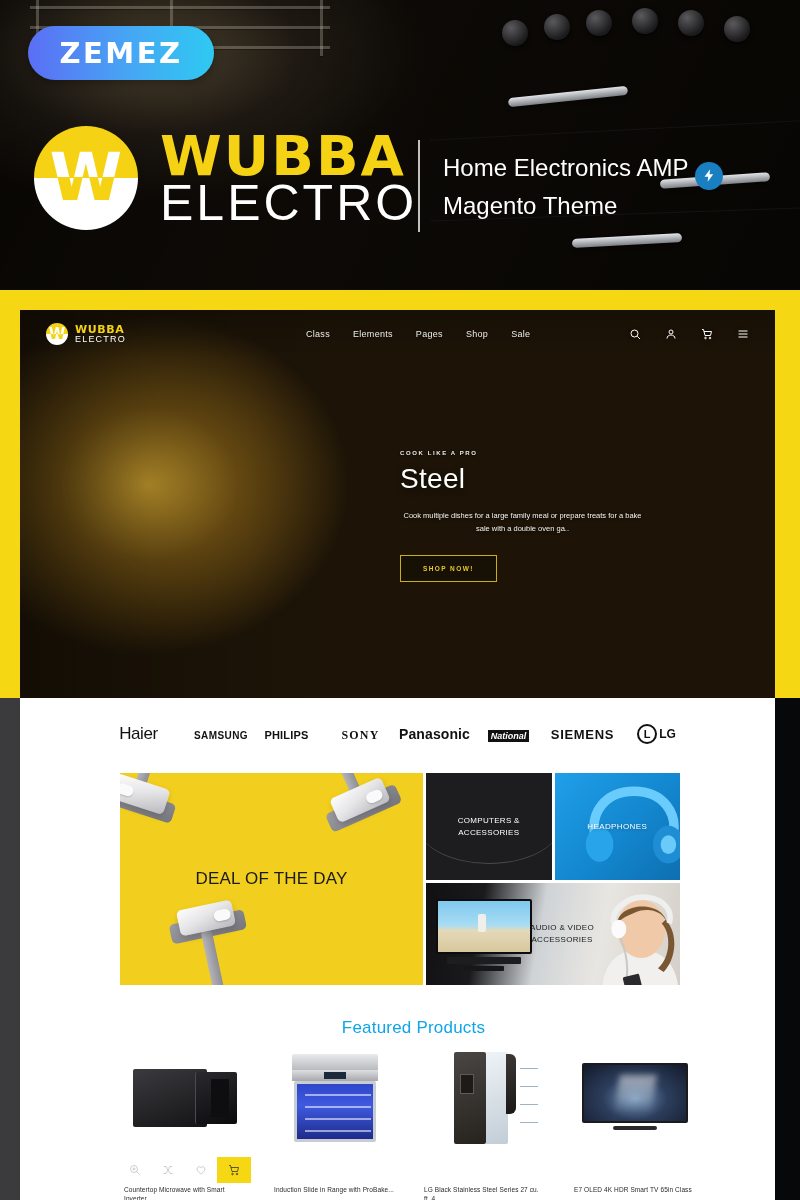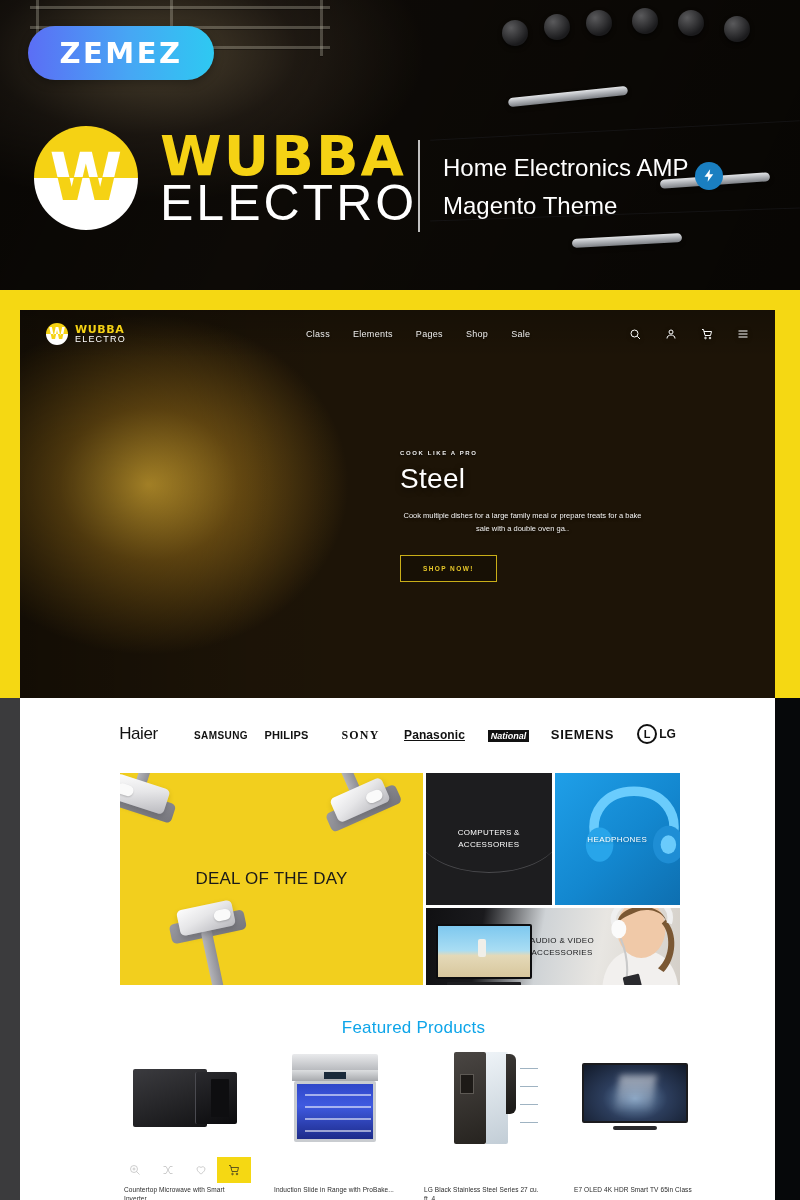--- a/index.html
+++ b/index.html
@@ -182,21 +182,21 @@
     background:#fff;
   }
   .brands .b {
     width:74px; text-align:center; color:#111;
     font-family:"Liberation Sans", sans-serif;
   }
   .b-haier { font-size:17px; font-weight:400; letter-spacing:-.4px; }
   .b-samsung { font-size:10px; font-weight:700; letter-spacing:.4px;margin-left:17px; }
   .b-philips { font-size:11px; font-weight:700; letter-spacing:.2px; }
   .b-sony { font-size:12px; font-weight:700; letter-spacing:1.2px; font-family:"Liberation Serif",serif;}
-  .b-panasonic { font-size:12px; font-weight:700; letter-spacing:.1px;text-decoration:underline; }
+  .b-panasonic { font-size:14px; font-weight:700; letter-spacing:.1px; }
   .b-national { font-size:9px; font-weight:700; font-style:italic; background:#111; color:#fff; padding:1px 3px; display:inline-block;}
   .b-siemens { font-size:13px; font-weight:600; letter-spacing:.7px; }
   .b-lg { display:inline-flex; align-items:center; gap:2px; }
   .lg-circle {
     width:20px; height:20px; border-radius:50%; border:2.5px solid #111;
     display:inline-flex; align-items:center; justify-content:center;
     font-size:11px; font-weight:700; color:#111; line-height:1;
   }
   .lg-word { font-size:12px; font-weight:700; color:#111; }
 
@@ -230,21 +230,21 @@
     position:absolute; width:11px; height:62px;
     background:linear-gradient(90deg,#b4b4b9,#8e8e95);
     border-radius:5px;
   }
   .vac .dot {
     position:absolute; width:17px; height:11px; border-radius:6px;
     background:#fafafa; box-shadow:0 1px 2px rgba(0,0,0,.2);
   }
 
   .promo-right { flex:1; display:flex; flex-direction:column; gap:3px; }
-  .promo-top { height:132px; display:flex; gap:3px; }
+  .promo-top { height:107px; display:flex; gap:3px; }
   .promo-computers {
     flex:1; background:#1d1d1f; position:relative; overflow:hidden;
     display:flex; align-items:center; justify-content:center;
   }
   .promo-computers .txt { color:#fff; font-size:8px; line-height:1.5; text-align:center; letter-spacing:.3px; z-index:2;}
   .cable {
     position:absolute; left:-8%; top:38%; width:116%; height:50px;
     border-bottom:1.5px solid #4a4a4d; border-radius:0 0 60% 60%/0 0 100% 100%;
   }
   .promo-headphones {

